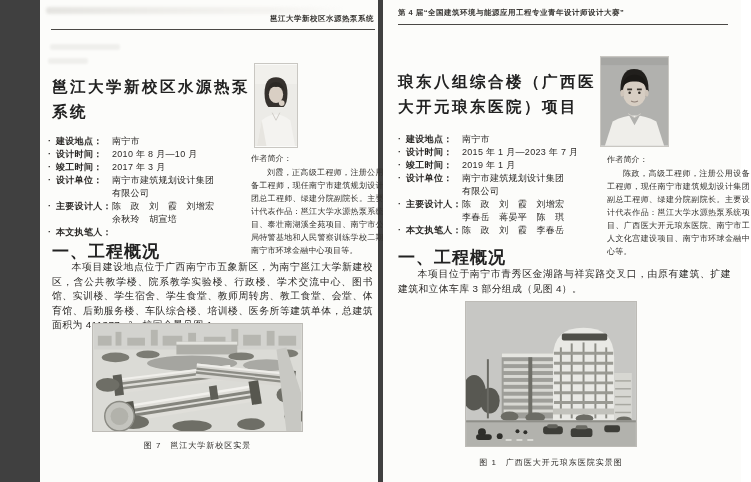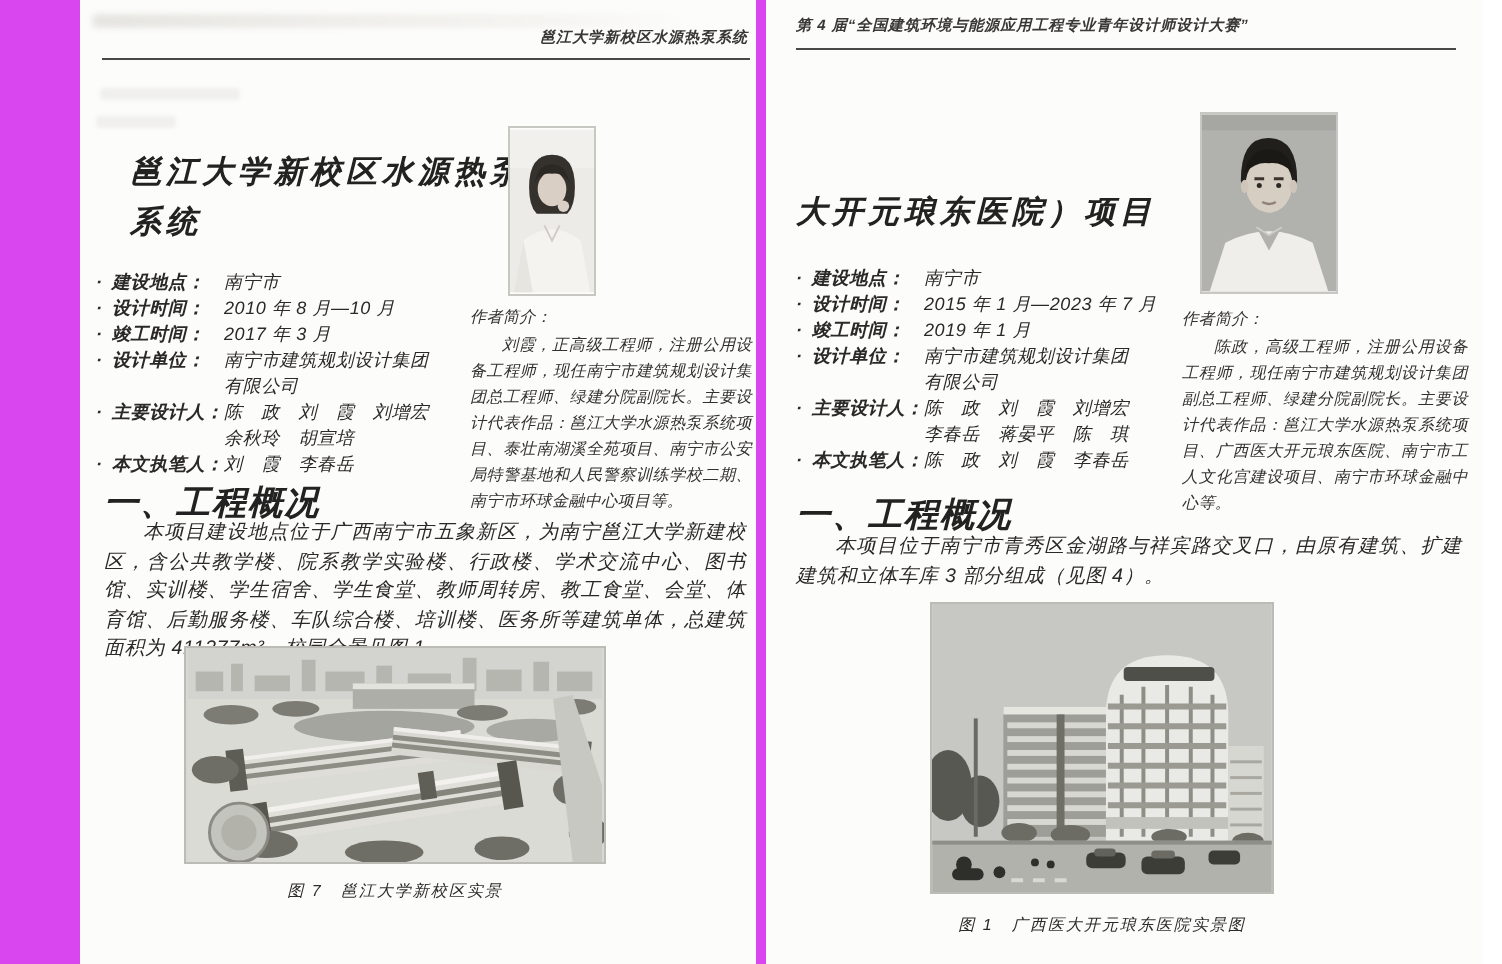--- a/index.html
+++ b/index.html
@@ -1,56 +1,56 @@
 <!DOCTYPE html>
 <html><head>
 <meta charset="utf-8">
 <style>
   * { margin:0; padding:0; box-sizing:border-box; }
   html,body { width:751px; height:482px; background:#ffffff; overflow:hidden;
               font-family:"Liberation Sans", sans-serif; color:#2e2c2a; }
-  .scan { position:relative; width:667px; height:482px; background:#d946ef;font-style:italic; }
+  .scan { position:relative; width:667px; height:482px; background:#404040; }
 
   .page { position:absolute; top:0; height:482px; background:#fcfcfa; }
   .page-left  { left:40px;  width:338px; }
   .page-right { left:383px; width:358px; }
 
   
   .smudge { position:absolute; left:6px; right:30px; top:7px; height:7px;
             background:linear-gradient(90deg,#c9c7c2,#dedcd7 40%,#eceae6 75%,transparent);
             opacity:.45; filter:blur(1.5px); border-radius:3px; }
   .ghost { position:absolute; background:#b9b7b2; opacity:.18; filter:blur(1px); border-radius:2px; }
 
   .running-head { position:absolute; font-size:7.5px; font-weight:700; letter-spacing:.5px; color:#3a3835; white-space:nowrap; }
   .page-left  .running-head { top:14px; right:4px; }
   .page-right .running-head { top:8px; left:15px; }
   .head-rule { position:absolute; height:1px; background:#4a4845; }
   .page-left  .head-rule { top:29px; left:11px; right:3px; }
   .page-right .head-rule { top:24px; left:15px; right:13px; }
 
   .title { position:absolute; left:12px; width:215px; font-size:15.5px; font-weight:700;
            letter-spacing:2.5px; line-height:25px; color:#222; }
-  .page-left  .title { top:74px;margin-left:13px; }
+  .page-left  .title { top:74px; }
   .page-right .title { top:69px; }
 
   .portrait { position:absolute; border:1px solid #c9c7c2; overflow:hidden; }
   .page-left  .portrait { left:214px; top:63px; width:44px; height:85px; }
   .page-right .portrait { left:217px; top:56px; width:69px; height:91px; }
   .portrait svg { display:block; width:100%; height:100%; }
 
   .details { position:absolute; left:8px; width:212px; list-style:none; }
   .page-left  .details { top:135px; }
   .page-right .details { top:133px; }
   .detail-row { display:flex; font-size:9px; line-height:13px; letter-spacing:.3px; color:#2b2927; }
   .detail-row::before { content:"·"; width:8px; font-weight:700; color:#2b2927; flex:none; }
   .dl { flex:none; width:56px; font-weight:700; color:#2b2927; }
   .dv { flex:1; }
   .dv-line { display:block; }
 
-  .bio { position:absolute; font-size:8px; line-height:13px; color:#33312e; text-align:justify; letter-spacing:.2px; }
+  .bio { position:absolute; font-size:8px; line-height:13px; color:#33312e; text-align:justify; letter-spacing:.2px;margin-left:16px; }
   .page-left  .bio { left:195px; top:152px; width:141px; }
   .page-right .bio { left:208px; top:153px; width:143px; }
   .bio-head { margin-bottom:1px; }
   .bio-text { text-indent:2em; }
 
   .section-heading { position:absolute; left:12px; font-size:17px; font-weight:700; letter-spacing:1px; color:#222; }
   .page-left  .section-heading { top:240px; }
   .page-right .section-heading { top:246px; }
   .page-right .section-heading, .page-right .title, .page-right .details, .page-right .body-text { left:15px; }
 
@@ -119,21 +119,20 @@
         </li>
       <li class="detail-row">
           <span class="dl">主要设计人：</span>
           <span class="dv">
             <span class="dv-line">陈　政　刘　霞　刘增宏</span>
             <span class="dv-line">余秋玲　胡宣培</span>
           </span>
         </li>
       <li class="detail-row">
           <span class="dl">本文执笔人：</span>
-          <span class="dv">刘　霞　李春岳</span>
         </li>
     </ul>
 
     <div class="bio">
       <p class="bio-head">作者简介：</p>
       <p class="bio-text">刘霞，正高级工程师，注册公用设备工程师，现任南宁市建筑规划设计集团总工程师、绿建分院副院长。主要设计代表作品：邕江大学水源热泵系统项目、泰壮南湖溪全苑项目、南宁市公安局特警基地和人民警察训练学校二期、南宁市环球金融中心项目等。</p>
     </div>
 
     <h2 class="section-heading">一、工程概况</h2>
     <p class="body-text">本项目建设地点位于广西南宁市五象新区，为南宁邕江大学新建校区，含公共教学楼、院系教学实验楼、行政楼、学术交流中心、图书馆、实训楼、学生宿舍、学生食堂、教师周转房、教工食堂、会堂、体育馆、后勤服务楼、车队综合楼、培训楼、医务所等建筑单体，总建筑面积为 411377m²，校园全景见图 1。</p>
@@ -201,21 +200,21 @@
         <rect x="118" y="63" width="8" height="14" fill="#5f5f58" transform="rotate(-8 122 70)"></rect>
       </svg>
     </div>
     <figcaption class="figure-caption">图 7　邕江大学新校区实景</figcaption>
   </section>
 
   <section class="page page-right">
     <div class="running-head">第 4 届“全国建筑环境与能源应用工程专业青年设计师设计大赛”</div>
     <div class="head-rule"></div>
 
-    <h1 class="title"><br><span>大开元琅东医院）项目</span></h1>
+    <h1 class="title"><span>琅东八组综合楼（广西医</span><br><span>大开元琅东医院）项目</span></h1>
 
     <div class="portrait">
       <svg viewBox="0 0 69 91">
         <rect width="69" height="91" fill="#b1b1ae"></rect>
         <rect width="69" height="8" fill="#a6a6a3"></rect>
         <path d="M20,34 Q20,12 34,12 Q49,12 49,34 L47,40 L22,40 Z" fill="#211f1c"></path>
         <ellipse cx="34.5" cy="36" rx="12" ry="14.5" fill="#d7cec3"></ellipse>
         <path d="M22,30 Q24,18 34.5,18 Q45,18 47,30 Q41,24 34.5,25 Q28,24 22,30 Z" fill="#1b1916"></path>
         <ellipse cx="22" cy="37" rx="2" ry="3.5" fill="#cfc5ba"></ellipse>
         <ellipse cx="47" cy="37" rx="2" ry="3.5" fill="#cfc5ba"></ellipse>

